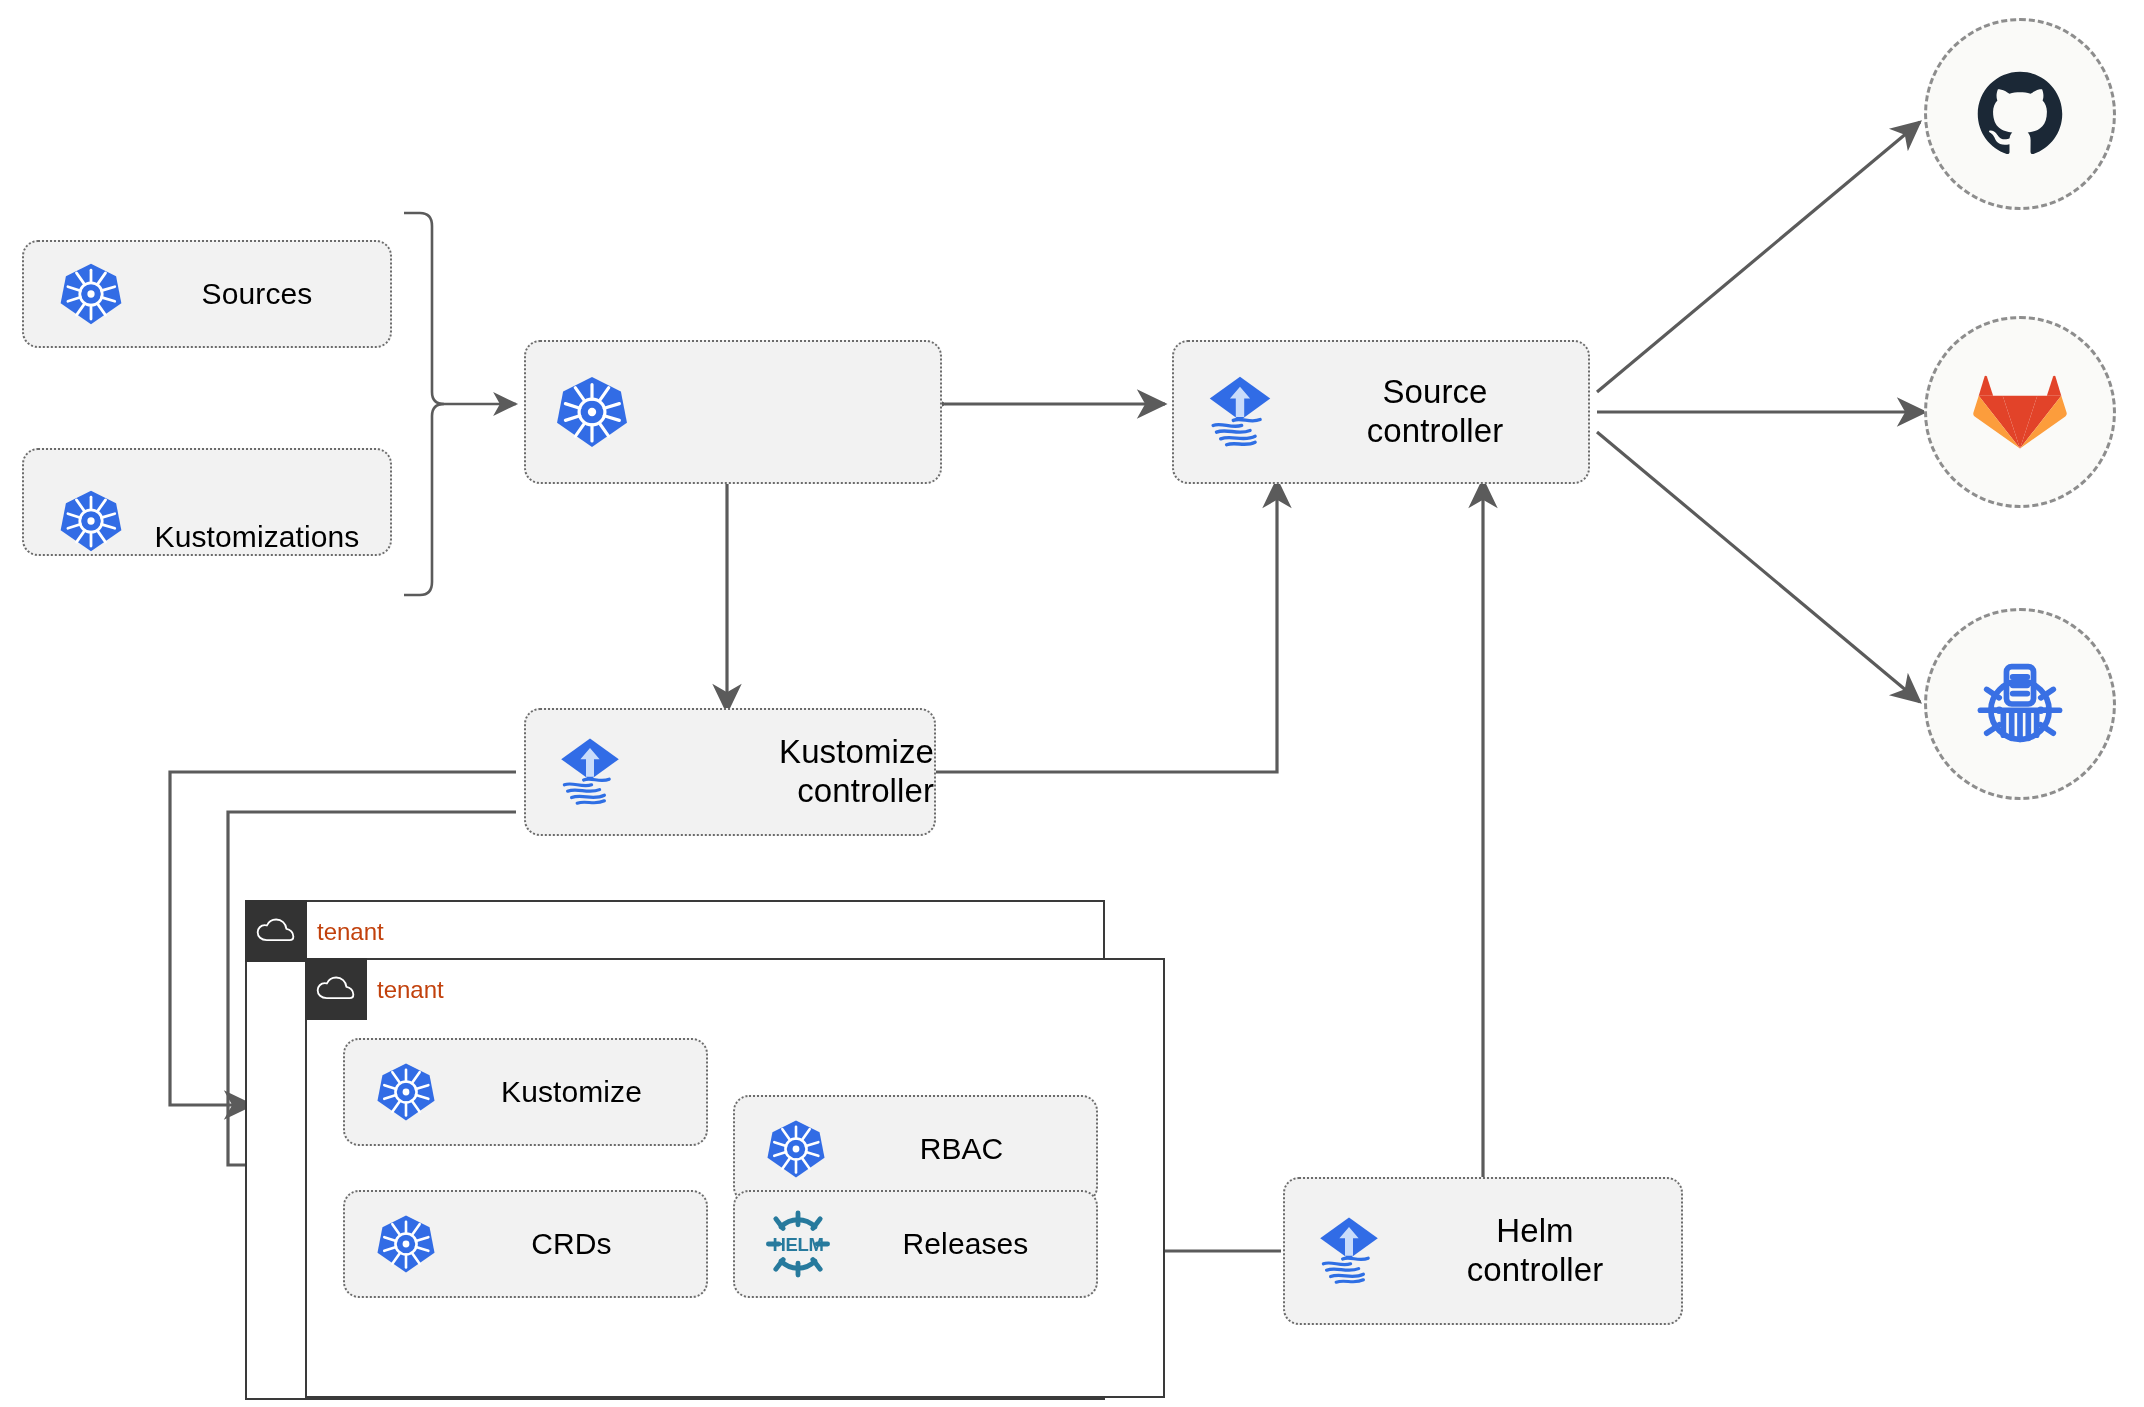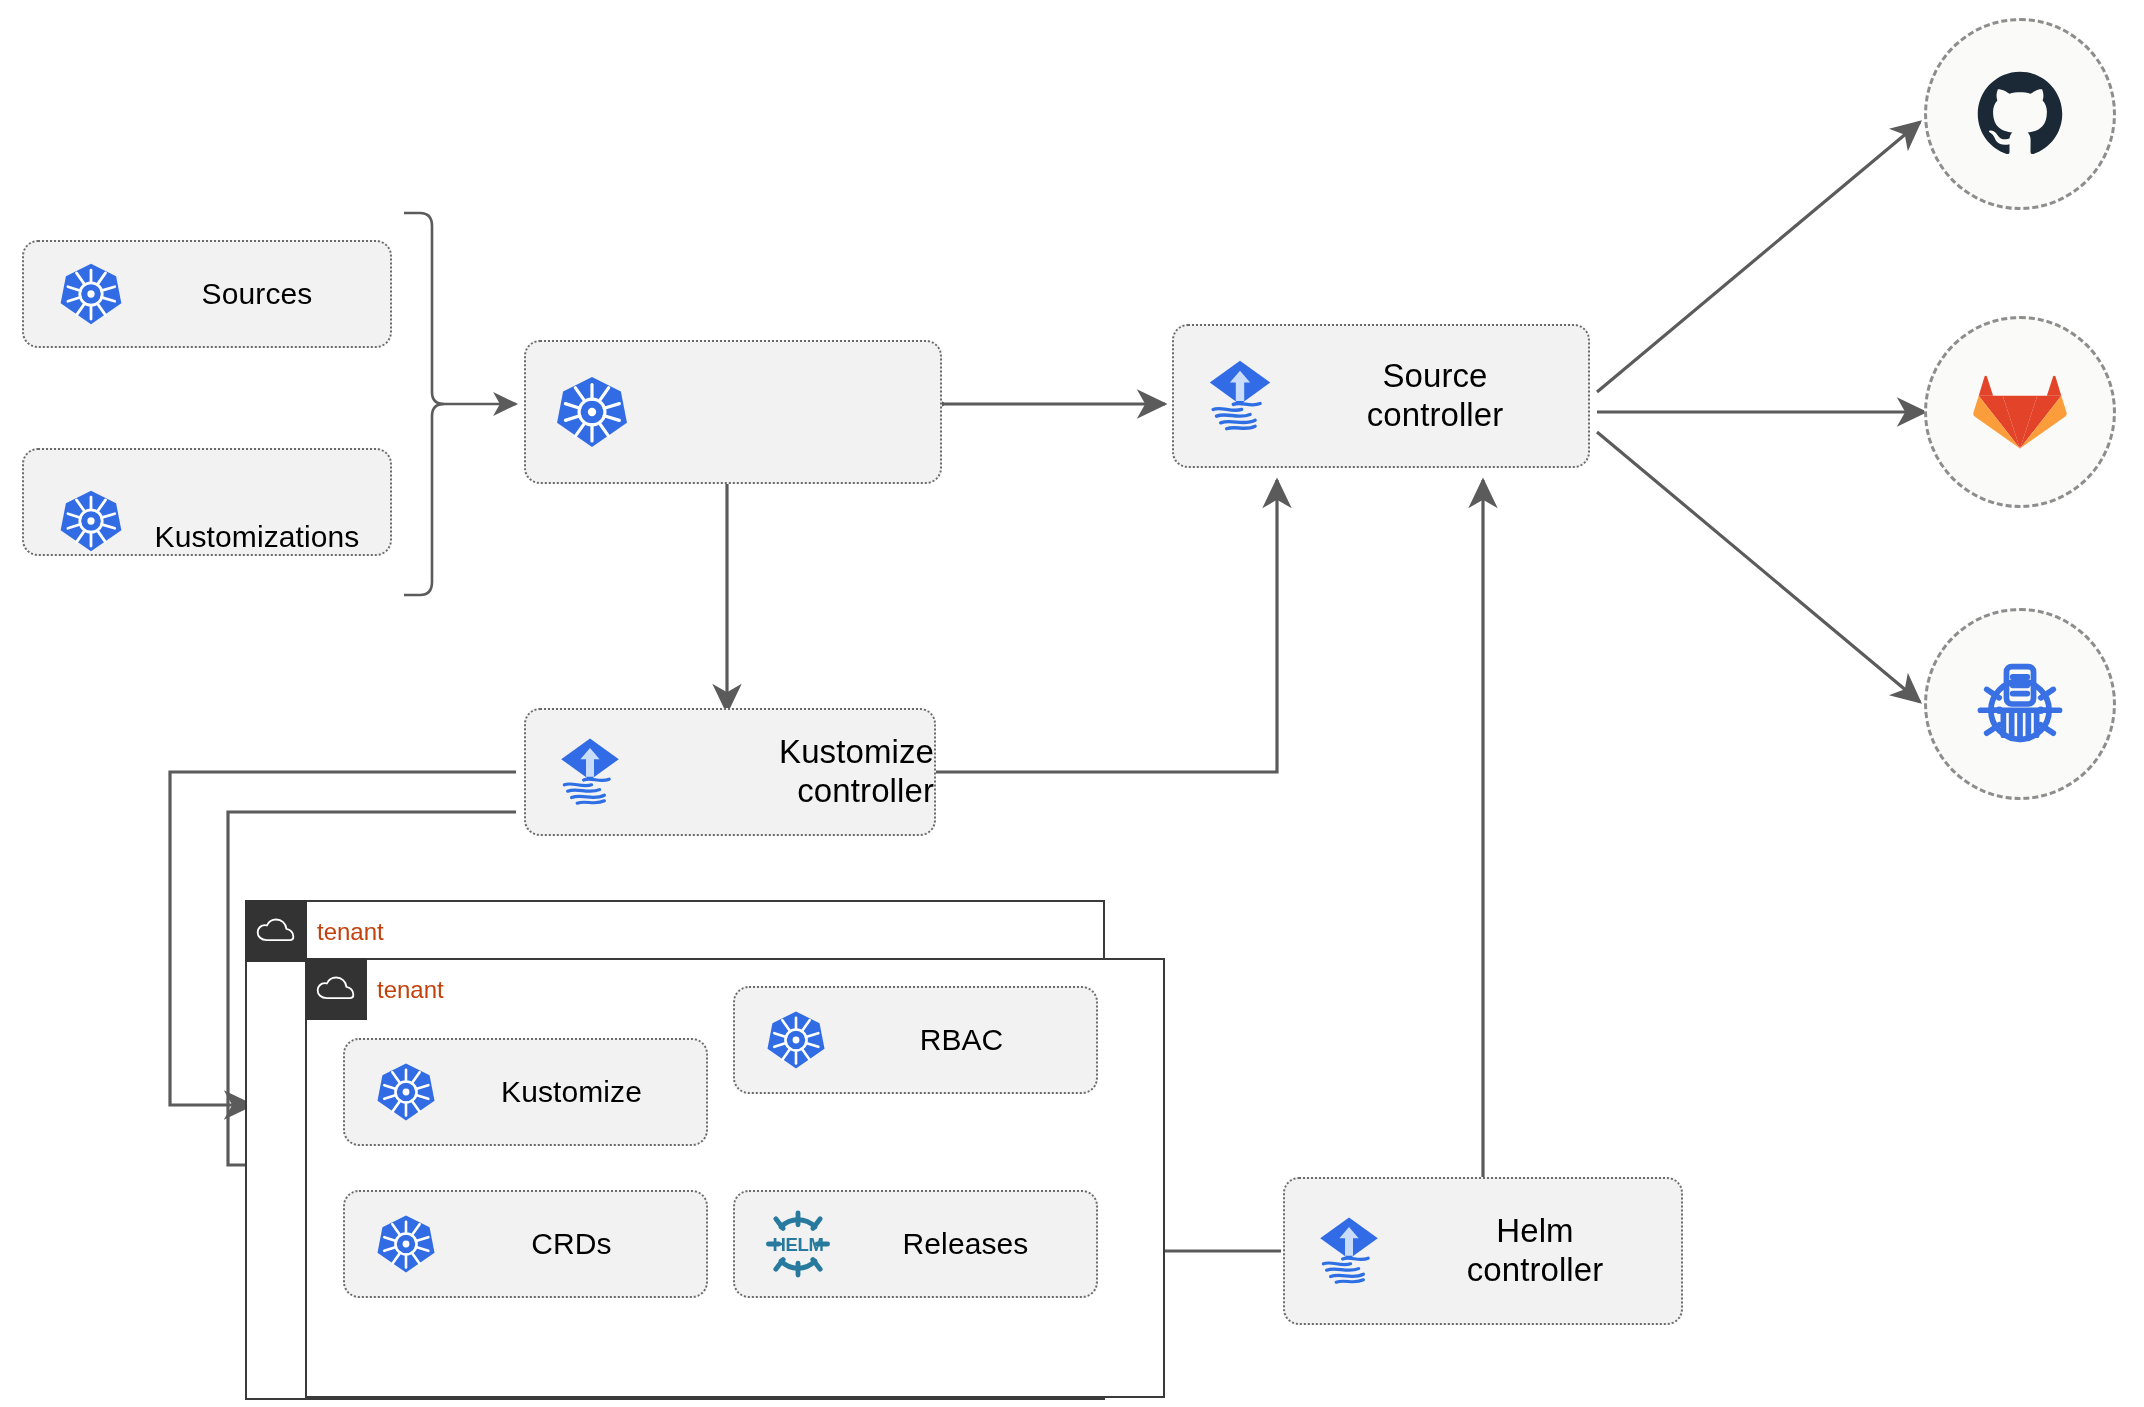--- a/index.html
+++ b/index.html
@@ -164,21 +164,21 @@
           <line x1="28" y1="82" x2="40" y2="65"></line>
             <line x1="60" y1="35" x2="72" y2="18"></line>
           <line x1="72" y1="82" x2="60" y2="65"></line>
             <line x1="40" y1="35" x2="28" y2="18"></line>
         </g>
         <circle cx="50" cy="50" r="5.5" fill="#ffffff"></circle>
       </svg>
     </span>
   </div>
 
-  <div class="node" style="left:1172px;top:324px;width:418px;height:144px;">
+  <div class="node" style="left:1172px;top:340px;width:418px;height:144px;">
     <span class="ico" style="margin-left:24px;">
       <svg width="84" height="84" viewBox="0 0 100 100">
         <polygon points="50,8 86,34 50,60 14,34" fill="#316ce6"></polygon>
         <path d="M50,20 L62,34 L55,34 L55,56 L45,56 L45,34 L38,34 Z" fill="#c9dcfa"></path>
         <g stroke="#2f6fe4" stroke-width="4" stroke-linecap="round" fill="none">
           <path d="M18,66 C28,62 40,70 52,66"></path>
           <path d="M22,74 C34,69 48,78 62,72"></path>
           <path d="M27,82 C40,77 54,86 68,79"></path>
           <path d="M34,89 C45,85 56,92 68,86"></path>
           <path d="M42,60 C52,56 62,64 74,59"></path>
@@ -263,21 +263,21 @@
             <line x1="60" y1="35" x2="72" y2="18"></line>
           <line x1="72" y1="82" x2="60" y2="65"></line>
             <line x1="40" y1="35" x2="28" y2="18"></line>
         </g>
         <circle cx="50" cy="50" r="5.5" fill="#ffffff"></circle>
       </svg>
     </span>
     <span class="lbl">Kustomize</span>
   </div>
 
-  <div class="node" style="left:733px;top:986px;width:365px;height:108px;z-index:7;">
+  <div class="node" style="left:733px;top:1095px;width:365px;height:108px;z-index:7;">
     <span class="ico" style="margin-left:30px;">
       <svg width="62" height="62" viewBox="0 0 100 100">
         <polygon points="50,4 88,23 96,64 50,96 4,64 12,23" fill="#326ce5"></polygon>
         <g fill="none" stroke="#ffffff" stroke-width="4.2" stroke-linecap="round">
           <circle cx="50" cy="50" r="17"></circle>
           <line x1="50" y1="14" x2="50" y2="33"></line>
             <line x1="50" y1="67" x2="50" y2="88"></line>
           <line x1="15" y1="39" x2="34" y2="45"></line>
             <line x1="66" y1="55" x2="86" y2="61"></line>
           <line x1="86" y1="39" x2="66" y2="45"></line>

